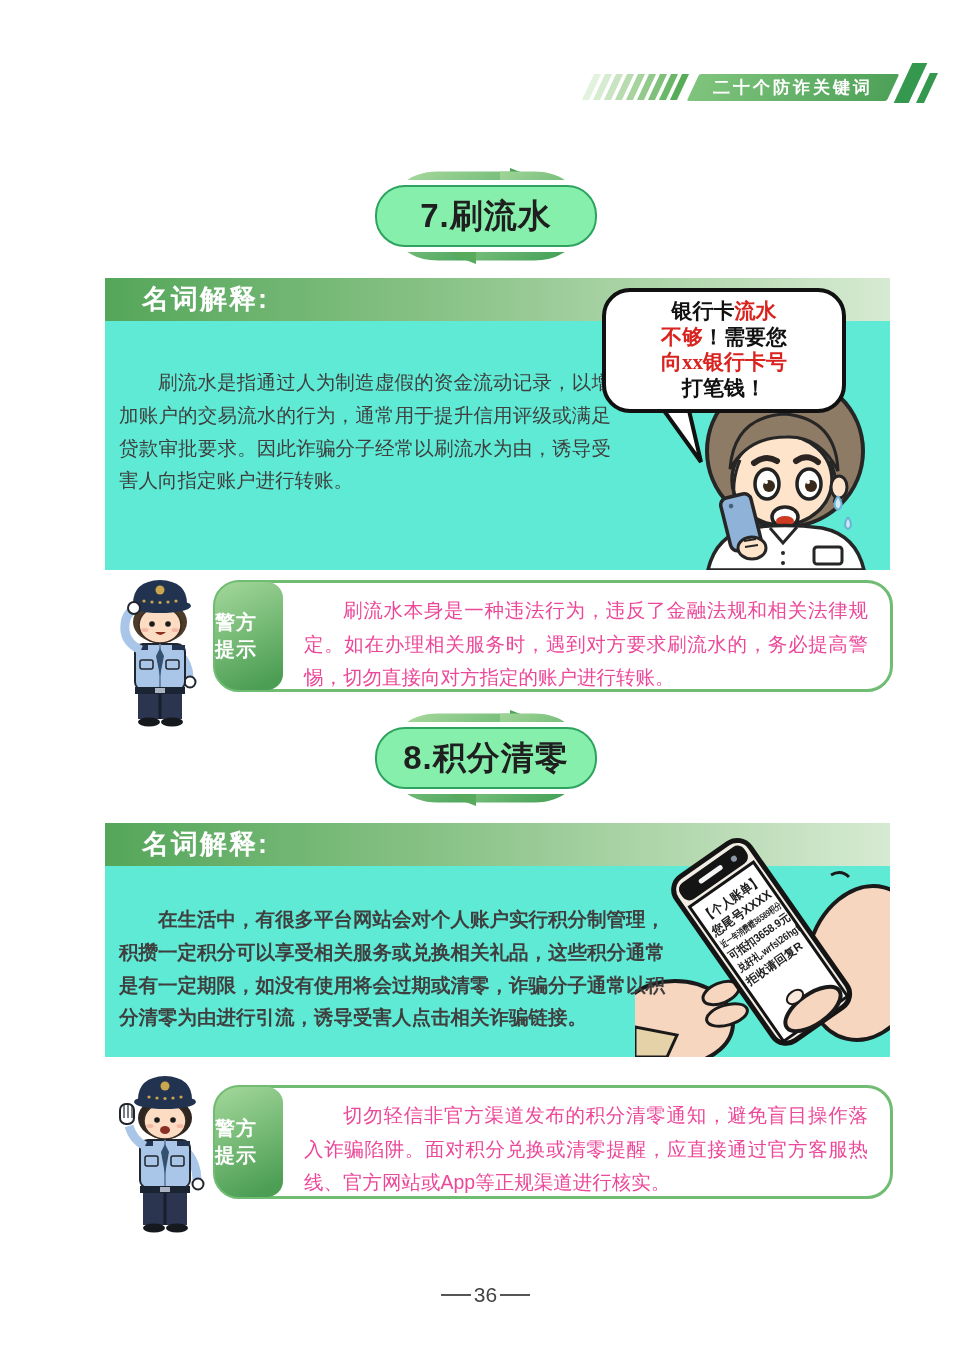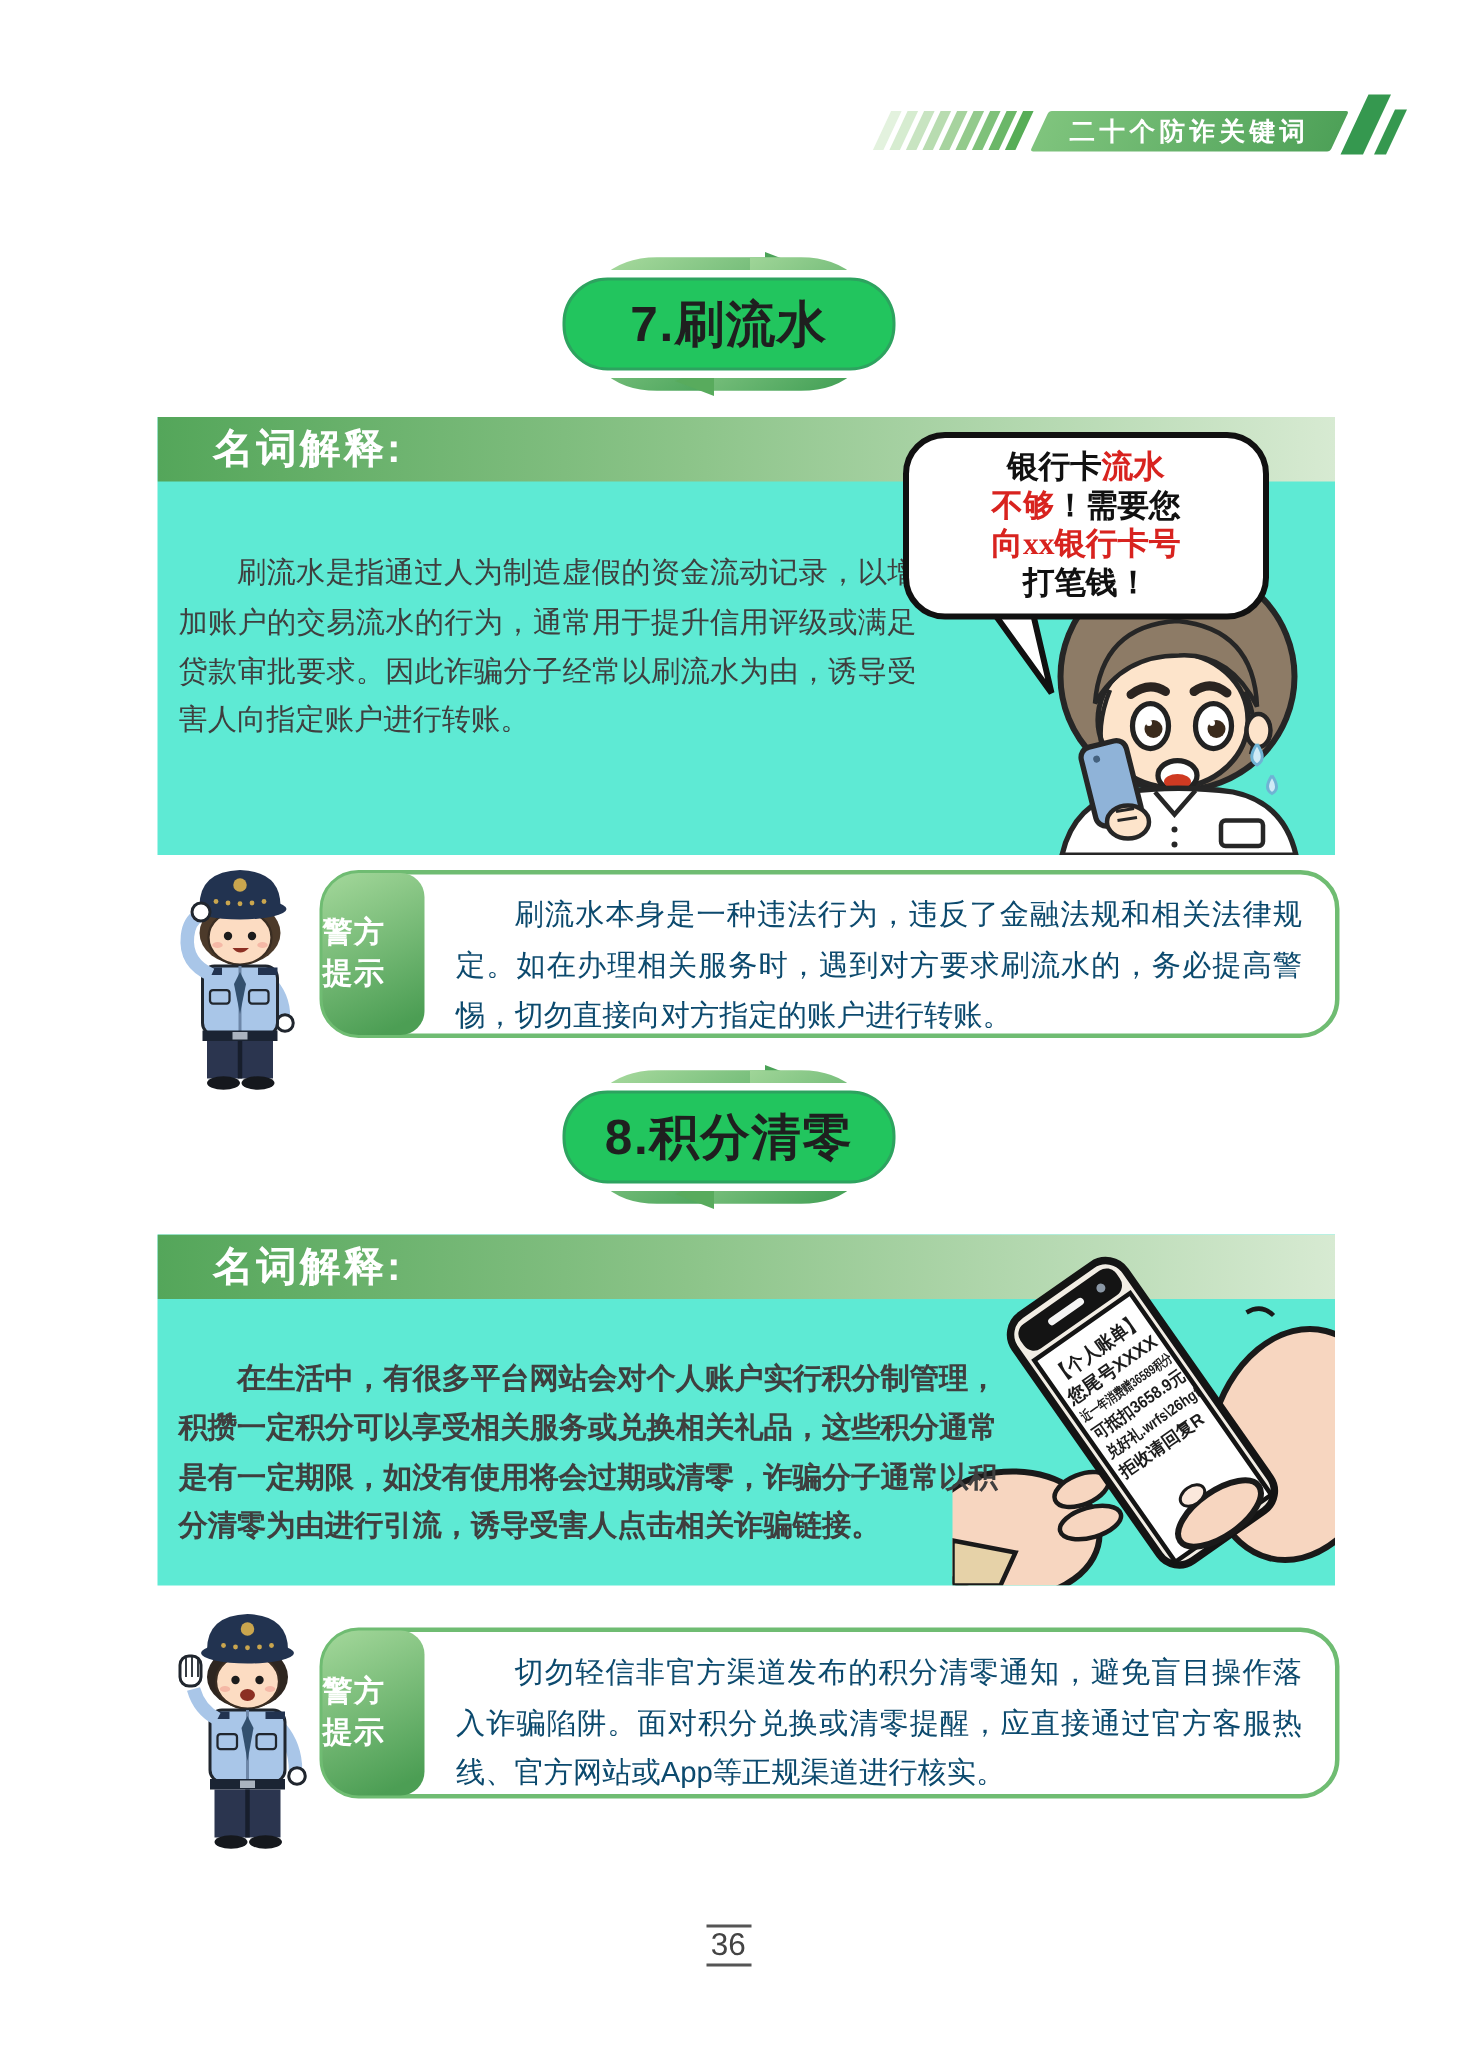--- a/index.html
+++ b/index.html
@@ -13,21 +13,21 @@
   .hdr-par{position:relative;width:200px;height:27px;transform:skewX(-25deg);
     background:linear-gradient(90deg,#7fc47d,#4ea158);border-radius:2px;}
   .hdr-par .txt{transform:skewX(25deg);color:#fff;font-weight:bold;font-size:17px;
     letter-spacing:3px;text-align:center;line-height:27px;white-space:nowrap;}
   .hdr-sl1{width:15px;height:40px;background:#35984f;transform:skewX(-25deg);margin-left:10px;margin-top:-8px;}
   .hdr-sl2{width:8px;height:30px;background:#35984f;transform:skewX(-25deg);margin-left:5px;margin-top:2px;}
 
   
   .badge{position:absolute;left:352px;width:268px;height:100px;}
   .badge svg{position:absolute;left:0;top:0;}
-  .pill{position:absolute;left:23px;top:19px;width:218px;height:58px;background:#22c55e;
+  .pill{position:absolute;left:23px;top:19px;width:218px;height:58px;background:#86efac;
     border:2px solid #2da35f;border-radius:30px;box-shadow:0 0 0 5px #ffffff;
     display:flex;align-items:center;justify-content:center;}
   .pill .t{font-size:33px;font-weight:bold;color:#1f1f1f;letter-spacing:1px;}
 
   
   .panel{position:absolute;left:105px;width:785px;background:#5eead4;overflow:hidden;}
   .bar{position:absolute;left:0;top:0;width:100%;height:43px;
     background:linear-gradient(90deg,#54a65a 0%,#8cc489 45%,#d7ead2 100%);}
   .bar .t{color:#fff;font-weight:bold;font-size:27px;line-height:43px;padding-left:37px;letter-spacing:2px;}
   .bodytext{position:absolute;color:#3f3f3f;font-size:19.5px;line-height:1.68;
@@ -37,25 +37,25 @@
   .bubble{position:absolute;background:#fff;border:4px solid #111;border-radius:28px;
     padding:7px 10px 8px 10px;text-align:center;font-weight:bold;font-size:21px;line-height:1.22;color:#111;font-family:Liberation Serif, serif;}
   .bubble .red{color:#d8231f;}
   .tail{position:absolute;}
 
   
   .tipbox{position:absolute;left:213px;width:680px;background:#fff;border:3px solid #6fbc72;border-radius:26px;box-sizing:border-box;}
   .tiplabel{position:absolute;left:-1px;top:-1px;bottom:-1px;width:68px;border-radius:24px 16px 16px 24px;
     background:linear-gradient(155deg,#a4d89b 0%,#4c9e54 90%);display:flex;flex-direction:column;
     align-items:flex-start;justify-content:center;color:#fff;font-weight:bold;font-size:20px;line-height:1.35;letter-spacing:1px;}
-  .tiptext{margin-left:88px;padding:11px 22px 0 0;color:#0c4a6e;font-size:19.5px;line-height:1.72;
+  .tiptext{margin-left:88px;padding:11px 22px 0 0;color:#ec4899;font-size:19.5px;line-height:1.72;
     text-indent:2em;font-weight:500;text-align:justify;}
 
   
-  .footer{position:absolute;left:0;top:1283px;width:100%;display:flex;align-items:center;justify-content:center;flex-direction:column;}
+  .footer{position:absolute;left:0;top:1283px;width:100%;display:flex;align-items:center;justify-content:center;}
   .footer .dash{width:30px;height:2px;background:#555;}
   .footer .num{color:#444;font-size:21px;margin:0 3px;}
 
   svg text{font-family:"Liberation Sans","DejaVu Sans",sans-serif;}
   .ill{position:absolute;}
 </style>
 </head>
 <body>
 
 <div class="page">

